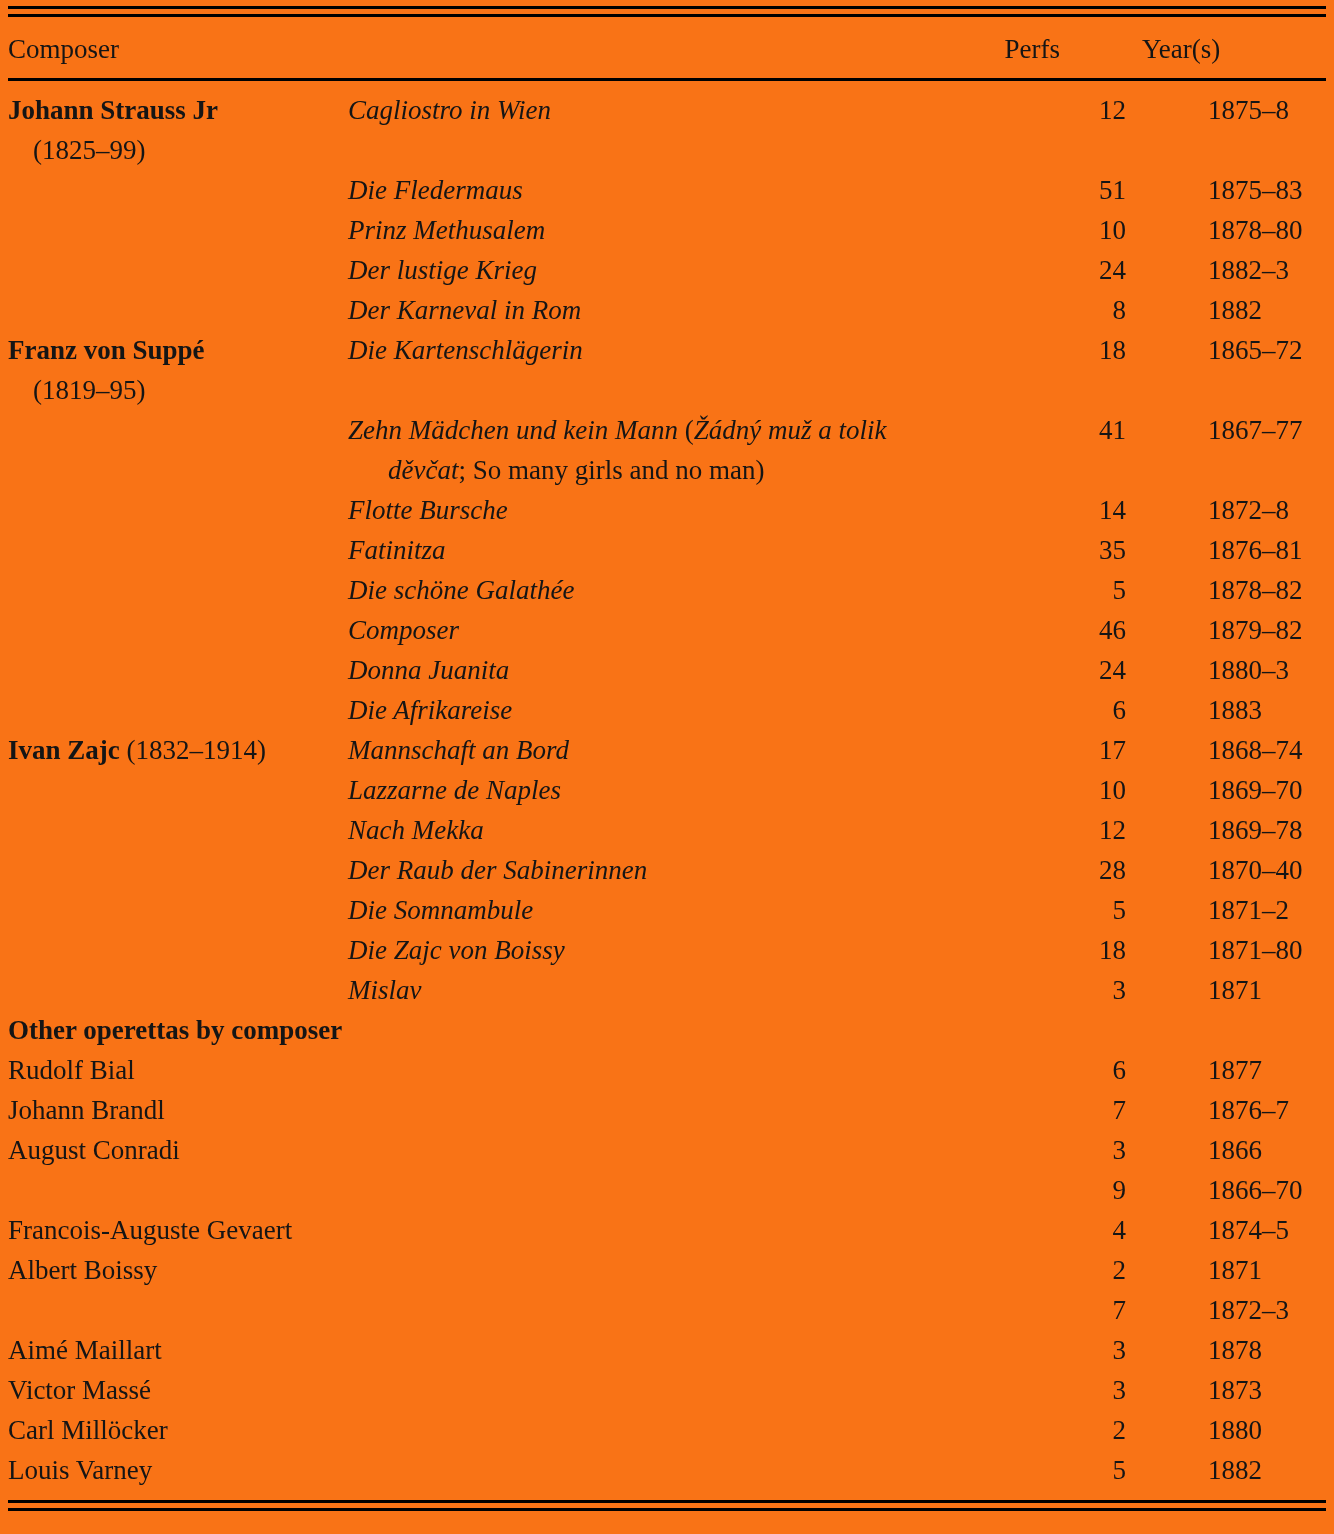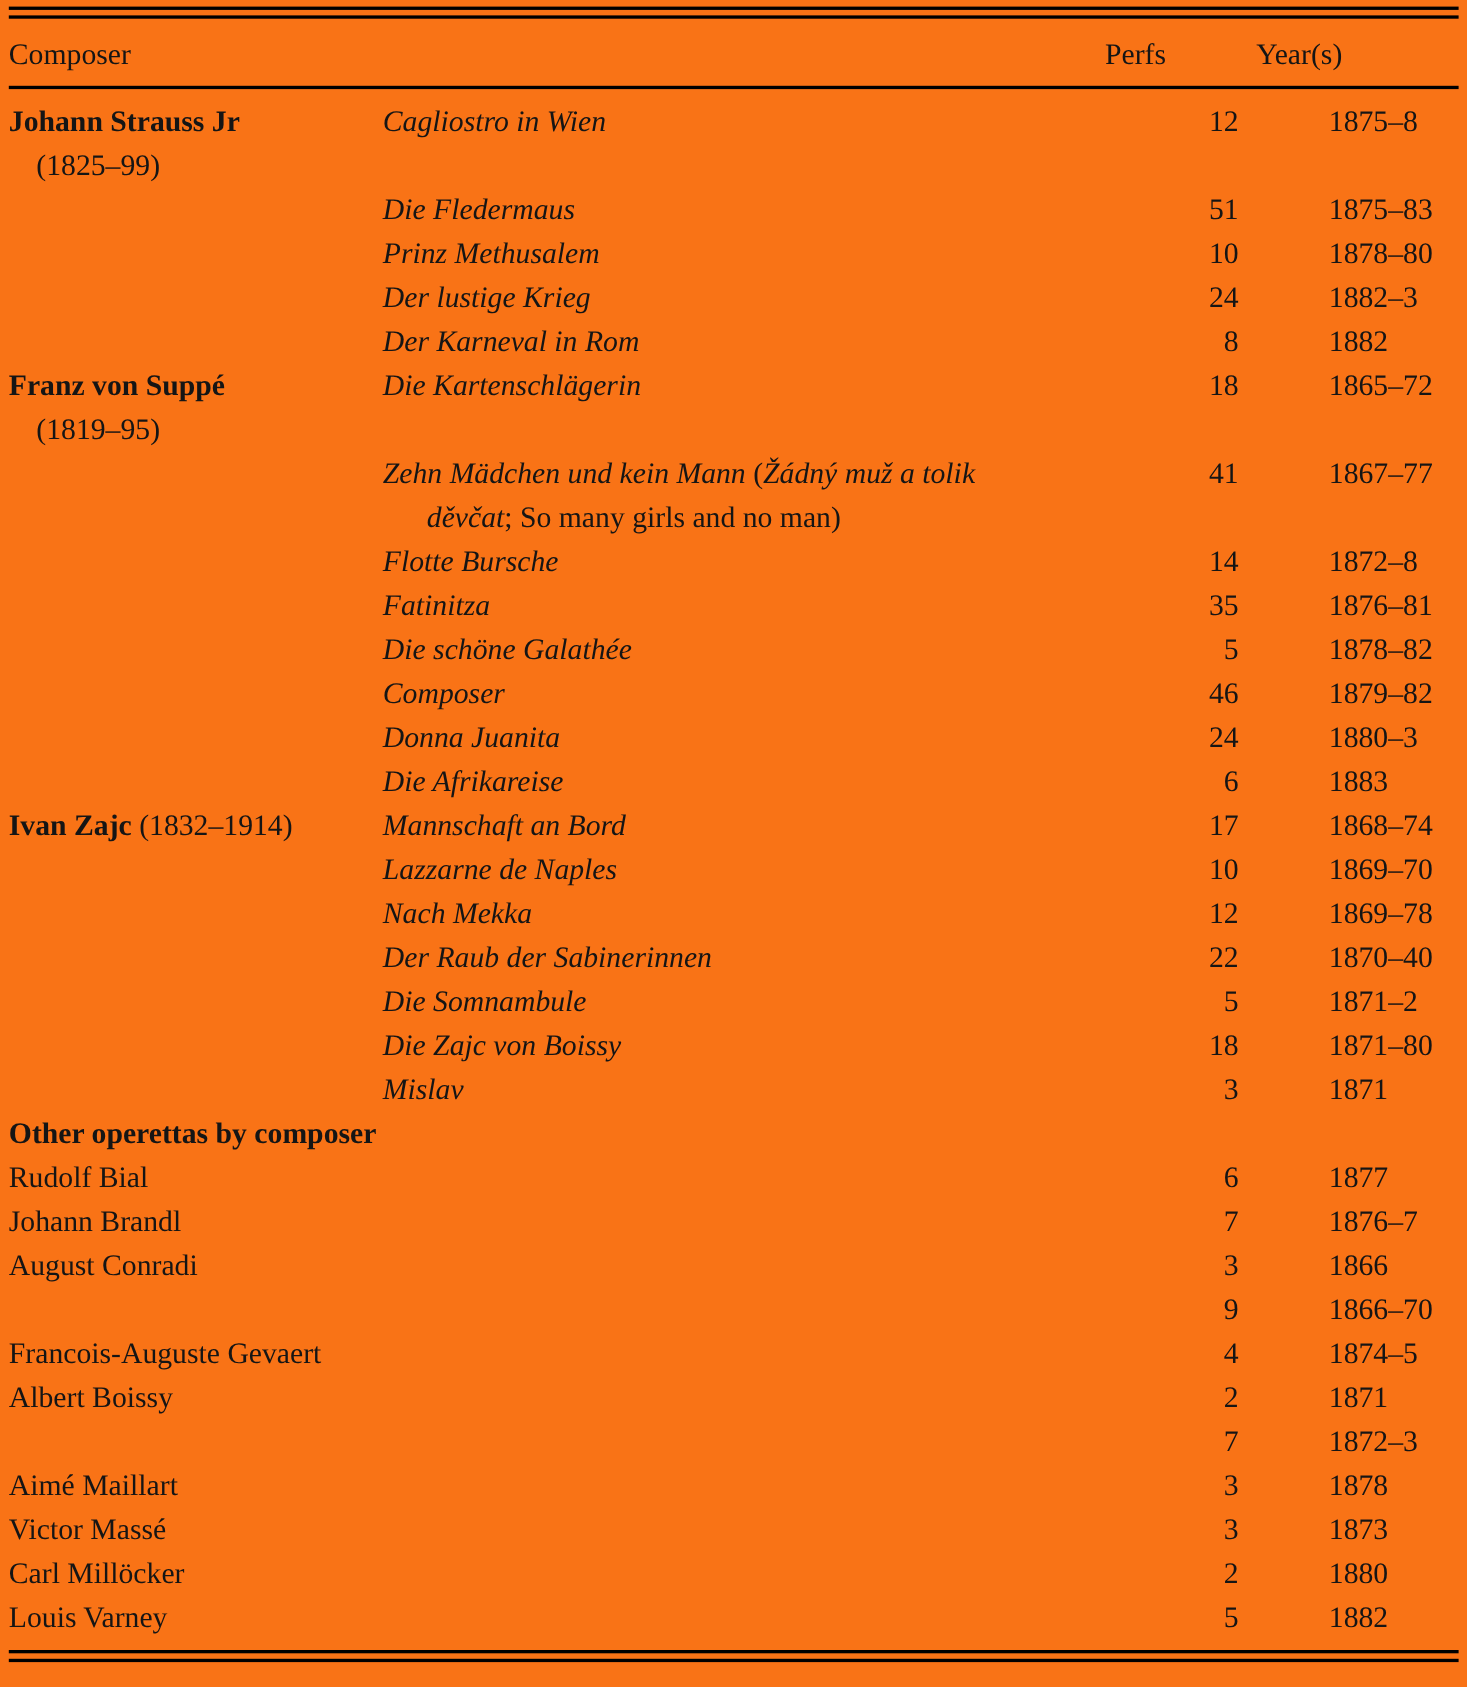--- a/index.html
+++ b/index.html
@@ -170,21 +170,21 @@
           <div class="title-line"><span class="italic">Nach Mekka</span></div>
         </div>
         <div class="c-perfs">12</div>
         <div class="c-years">1869–78</div>
       </div>
       <div class="grid row">
         <div class="c-composer"></div>
         <div class="c-title">
           <div class="title-line"><span class="italic">Der Raub der Sabinerinnen</span></div>
         </div>
-        <div class="c-perfs">22</div>
+        <div class="c-perfs">28</div>
         <div class="c-years">1870–40</div>
       </div>
       <div class="grid row">
         <div class="c-composer"></div>
         <div class="c-title">
           <div class="title-line"><span class="italic">Die Somnambule</span></div>
         </div>
         <div class="c-perfs">5</div>
         <div class="c-years">1871–2</div>
       </div>

